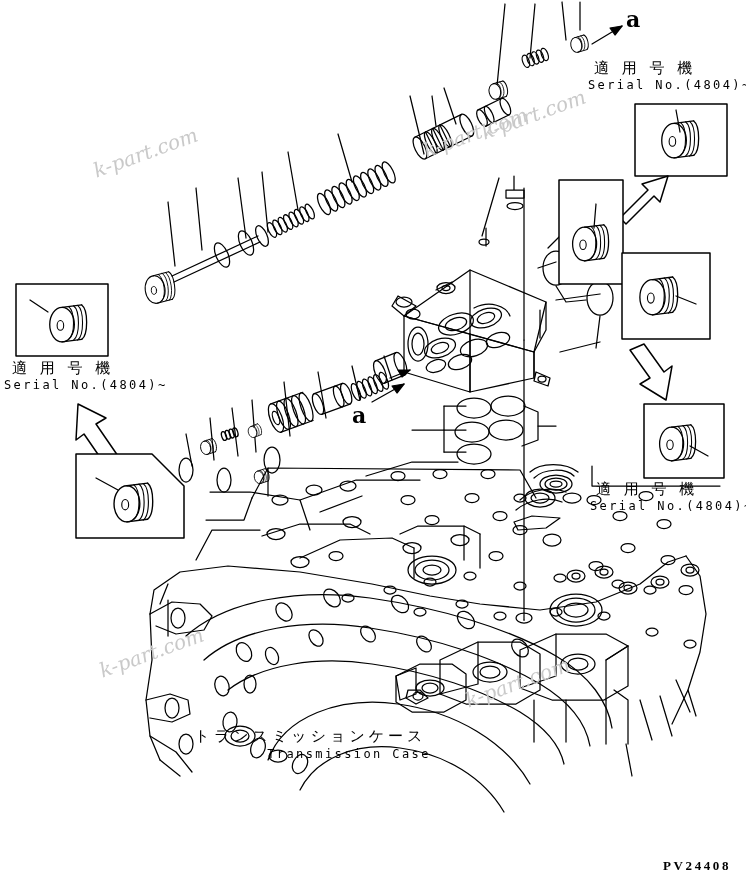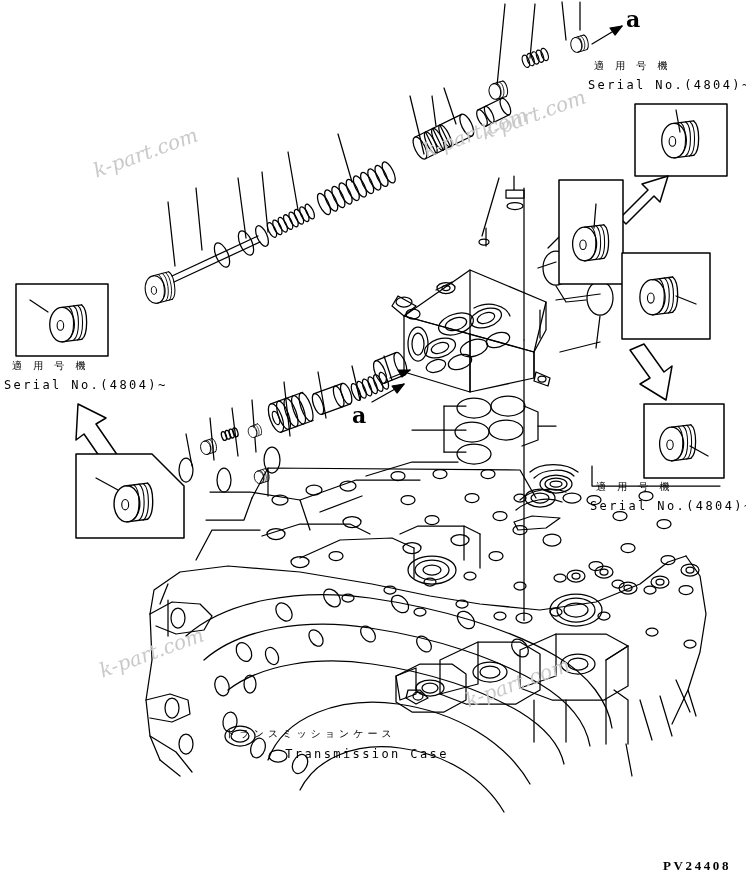--- a/index.html
+++ b/index.html
@@ -2,21 +2,21 @@
 <html><head>
 <meta charset="utf-8">
 <title>Parts Diagram</title>
 <style>
   html,body{margin:0;padding:0;background:#ffffff;}
   body{width:746px;height:883px;position:relative;overflow:hidden;
        font-family:"Liberation Sans","DejaVu Sans",sans-serif;color:#000;}
   #stage{position:absolute;left:0;top:0;width:746px;height:883px;}
   #stage svg{position:absolute;left:0;top:0;}
   .lbl{position:absolute;white-space:nowrap;}
-  .jp{font-family:"DejaVu Sans",sans-serif;font-size:10px;letter-spacing:4px;
+  .jp{font-family:"DejaVu Sans",sans-serif;font-size:15px;letter-spacing:4px;
       line-height:1.1;}
   .sn{font-family:"DejaVu Sans Mono","Liberation Mono",monospace;font-size:12px;
       letter-spacing:2.4px;line-height:1.1;}
   .amark{font-family:"DejaVu Serif","Liberation Serif",serif;font-size:22px;
          font-weight:700;}
   .pnum{font-family:Liberation Serif, serif;font-size:13px;
         letter-spacing:2.6px;font-weight:700;}
   .wm{position:absolute;color:#c9c9c9;font-family:"DejaVu Serif","Liberation Serif",serif;
       font-size:20px;font-style:italic;white-space:nowrap;
       transform:rotate(-20deg);transform-origin:0 0;pointer-events:none;}
@@ -547,17 +547,17 @@
 <div class="lbl jp" style="left:594px;top:60px;">適 用 号 機</div>
 <div class="lbl sn" style="left:588px;top:79px;">Serial  No.(4804)~</div>
 
 <div class="lbl jp" style="left:12px;top:360px;">適 用 号 機</div>
 <div class="lbl sn" style="left:4px;top:379px;">Serial  No.(4804)~</div>
 
 <div class="lbl jp" style="left:596px;top:481px;">適 用 号 機</div>
 <div class="lbl sn" style="left:590px;top:500px;">Serial  No.(4804)~</div>
 
 <div class="tcap jp" style="left:0;top:728px;width:621px;">トランスミッションケース</div>
-<div class="tcap sn" style="left:0;top:748px;width:698px;margin-left:18px;">Transmission Case</div>
+<div class="tcap sn" style="left:0;top:748px;width:698px;">Transmission Case</div>
 
 <div class="lbl pnum" style="left:663px;top:858px;">PV24408</div>
 
 </div>
 
 </body></html>

